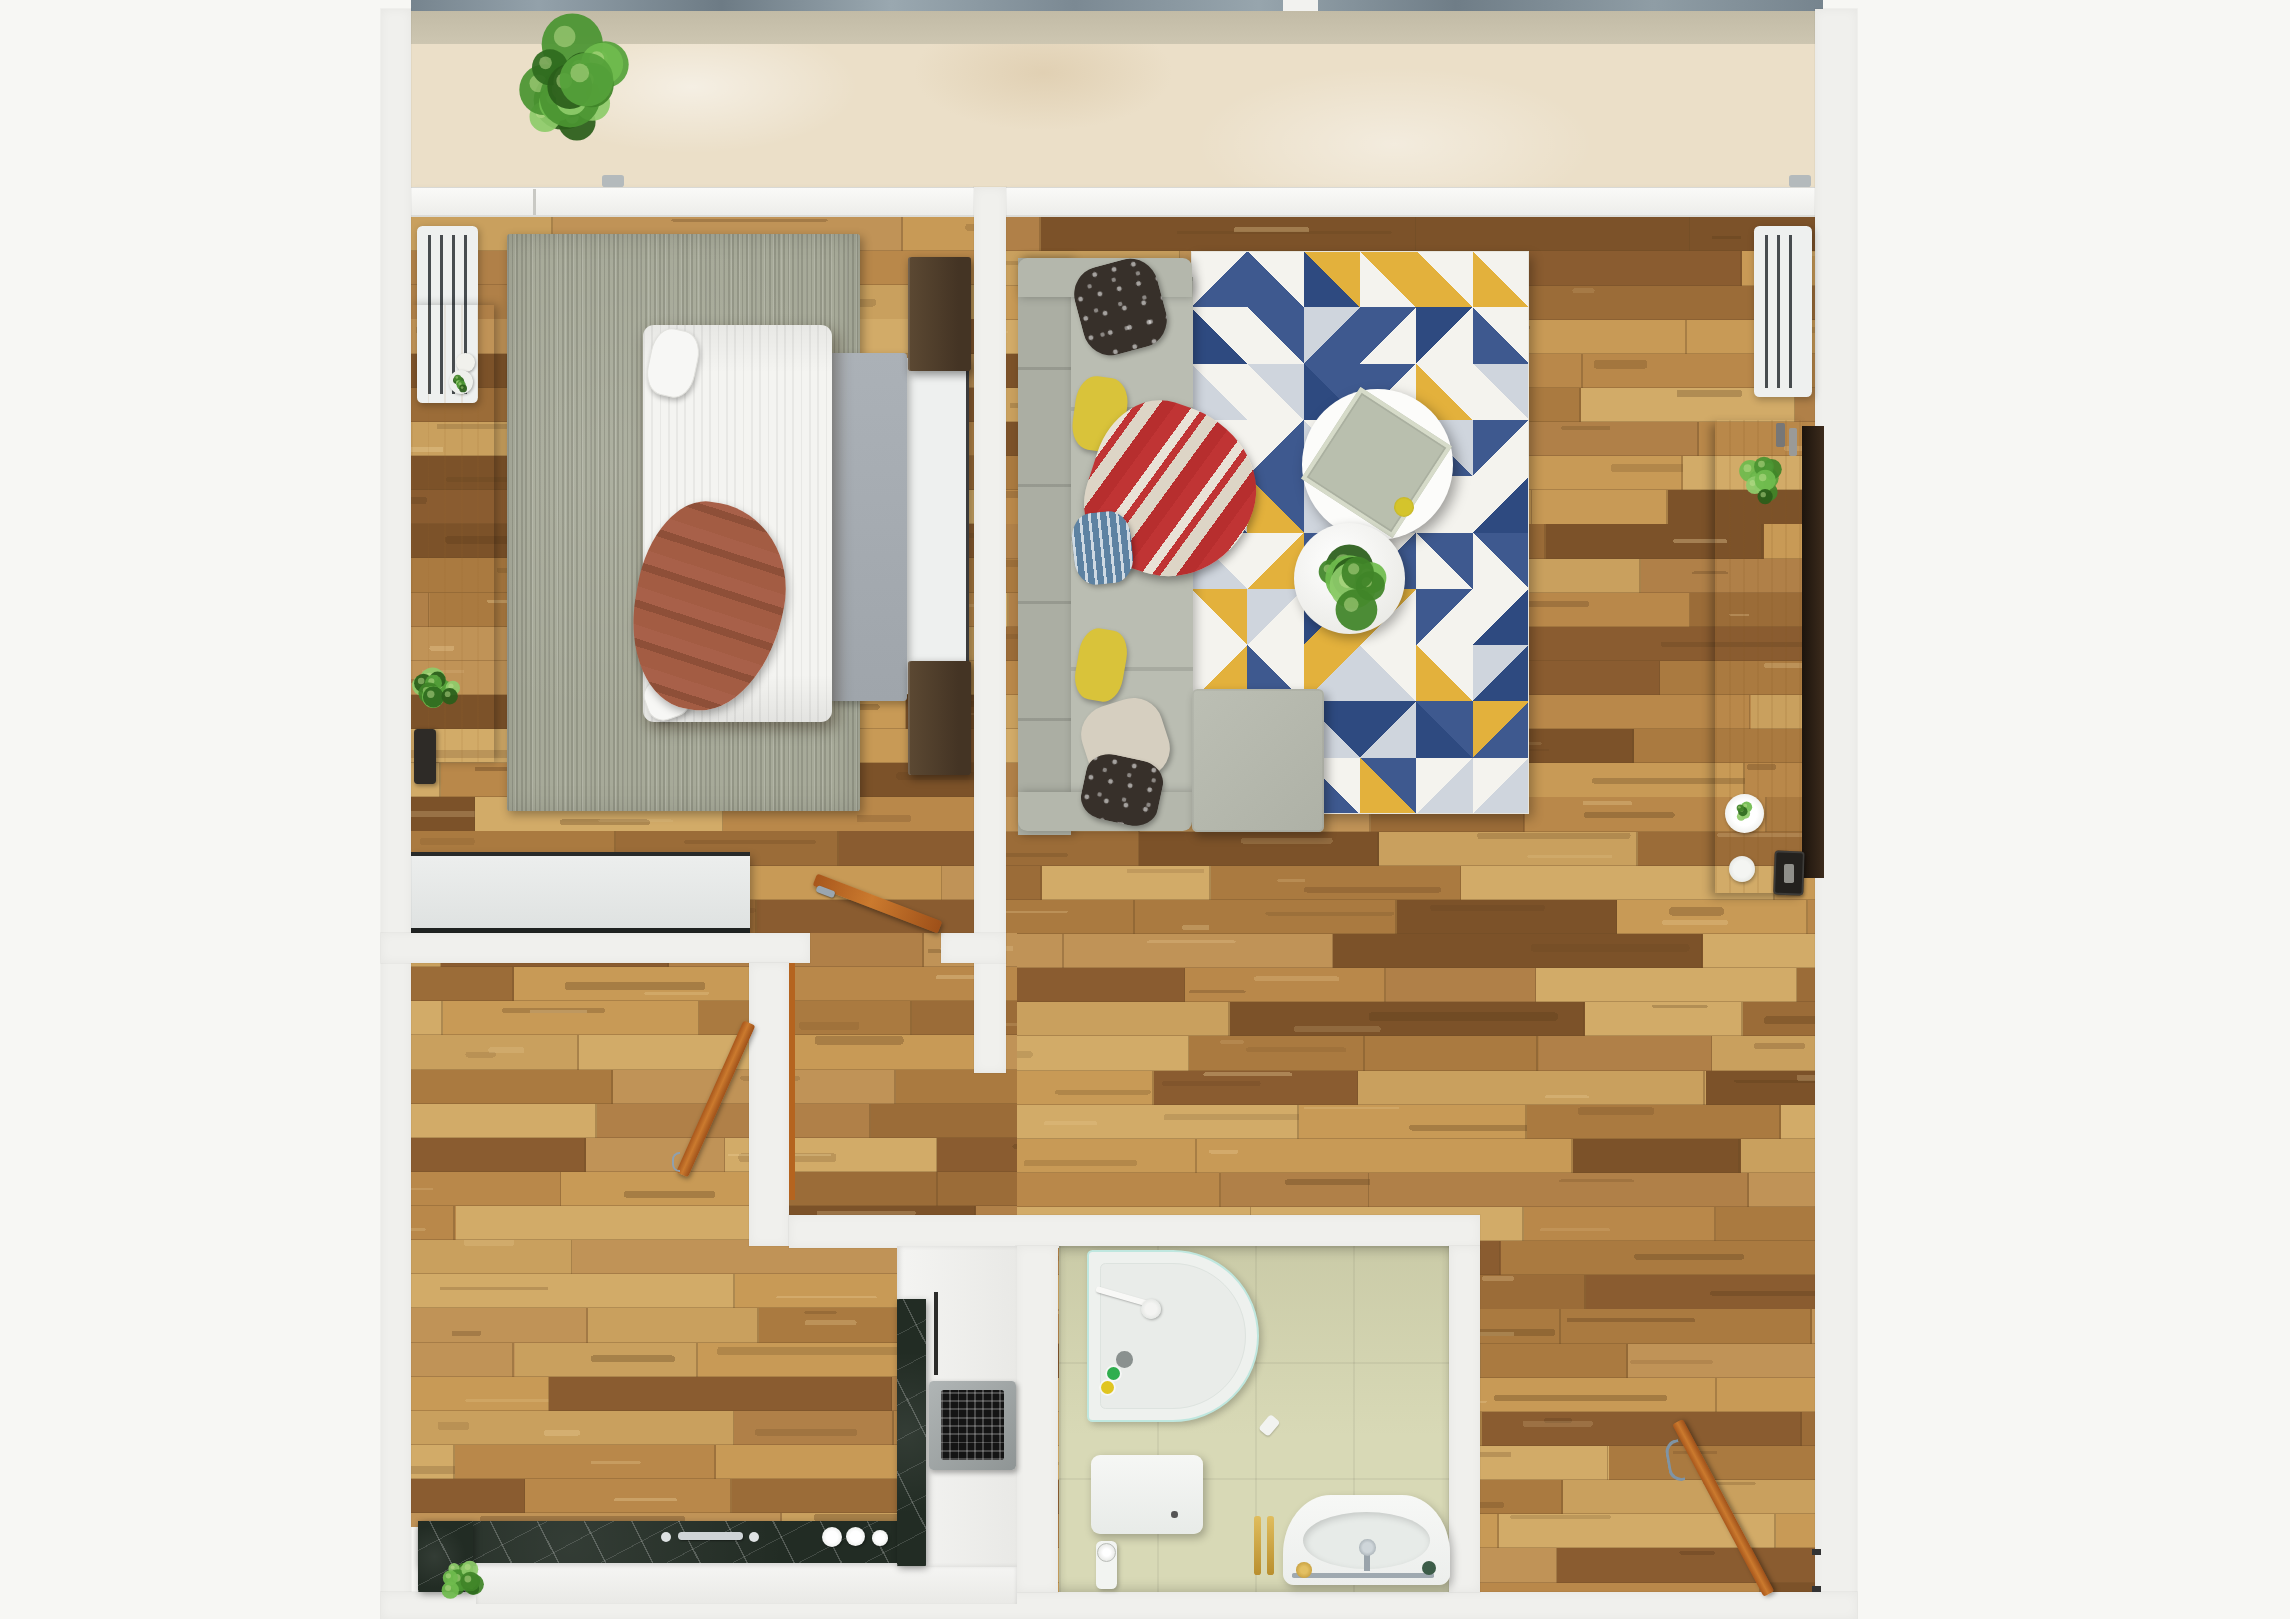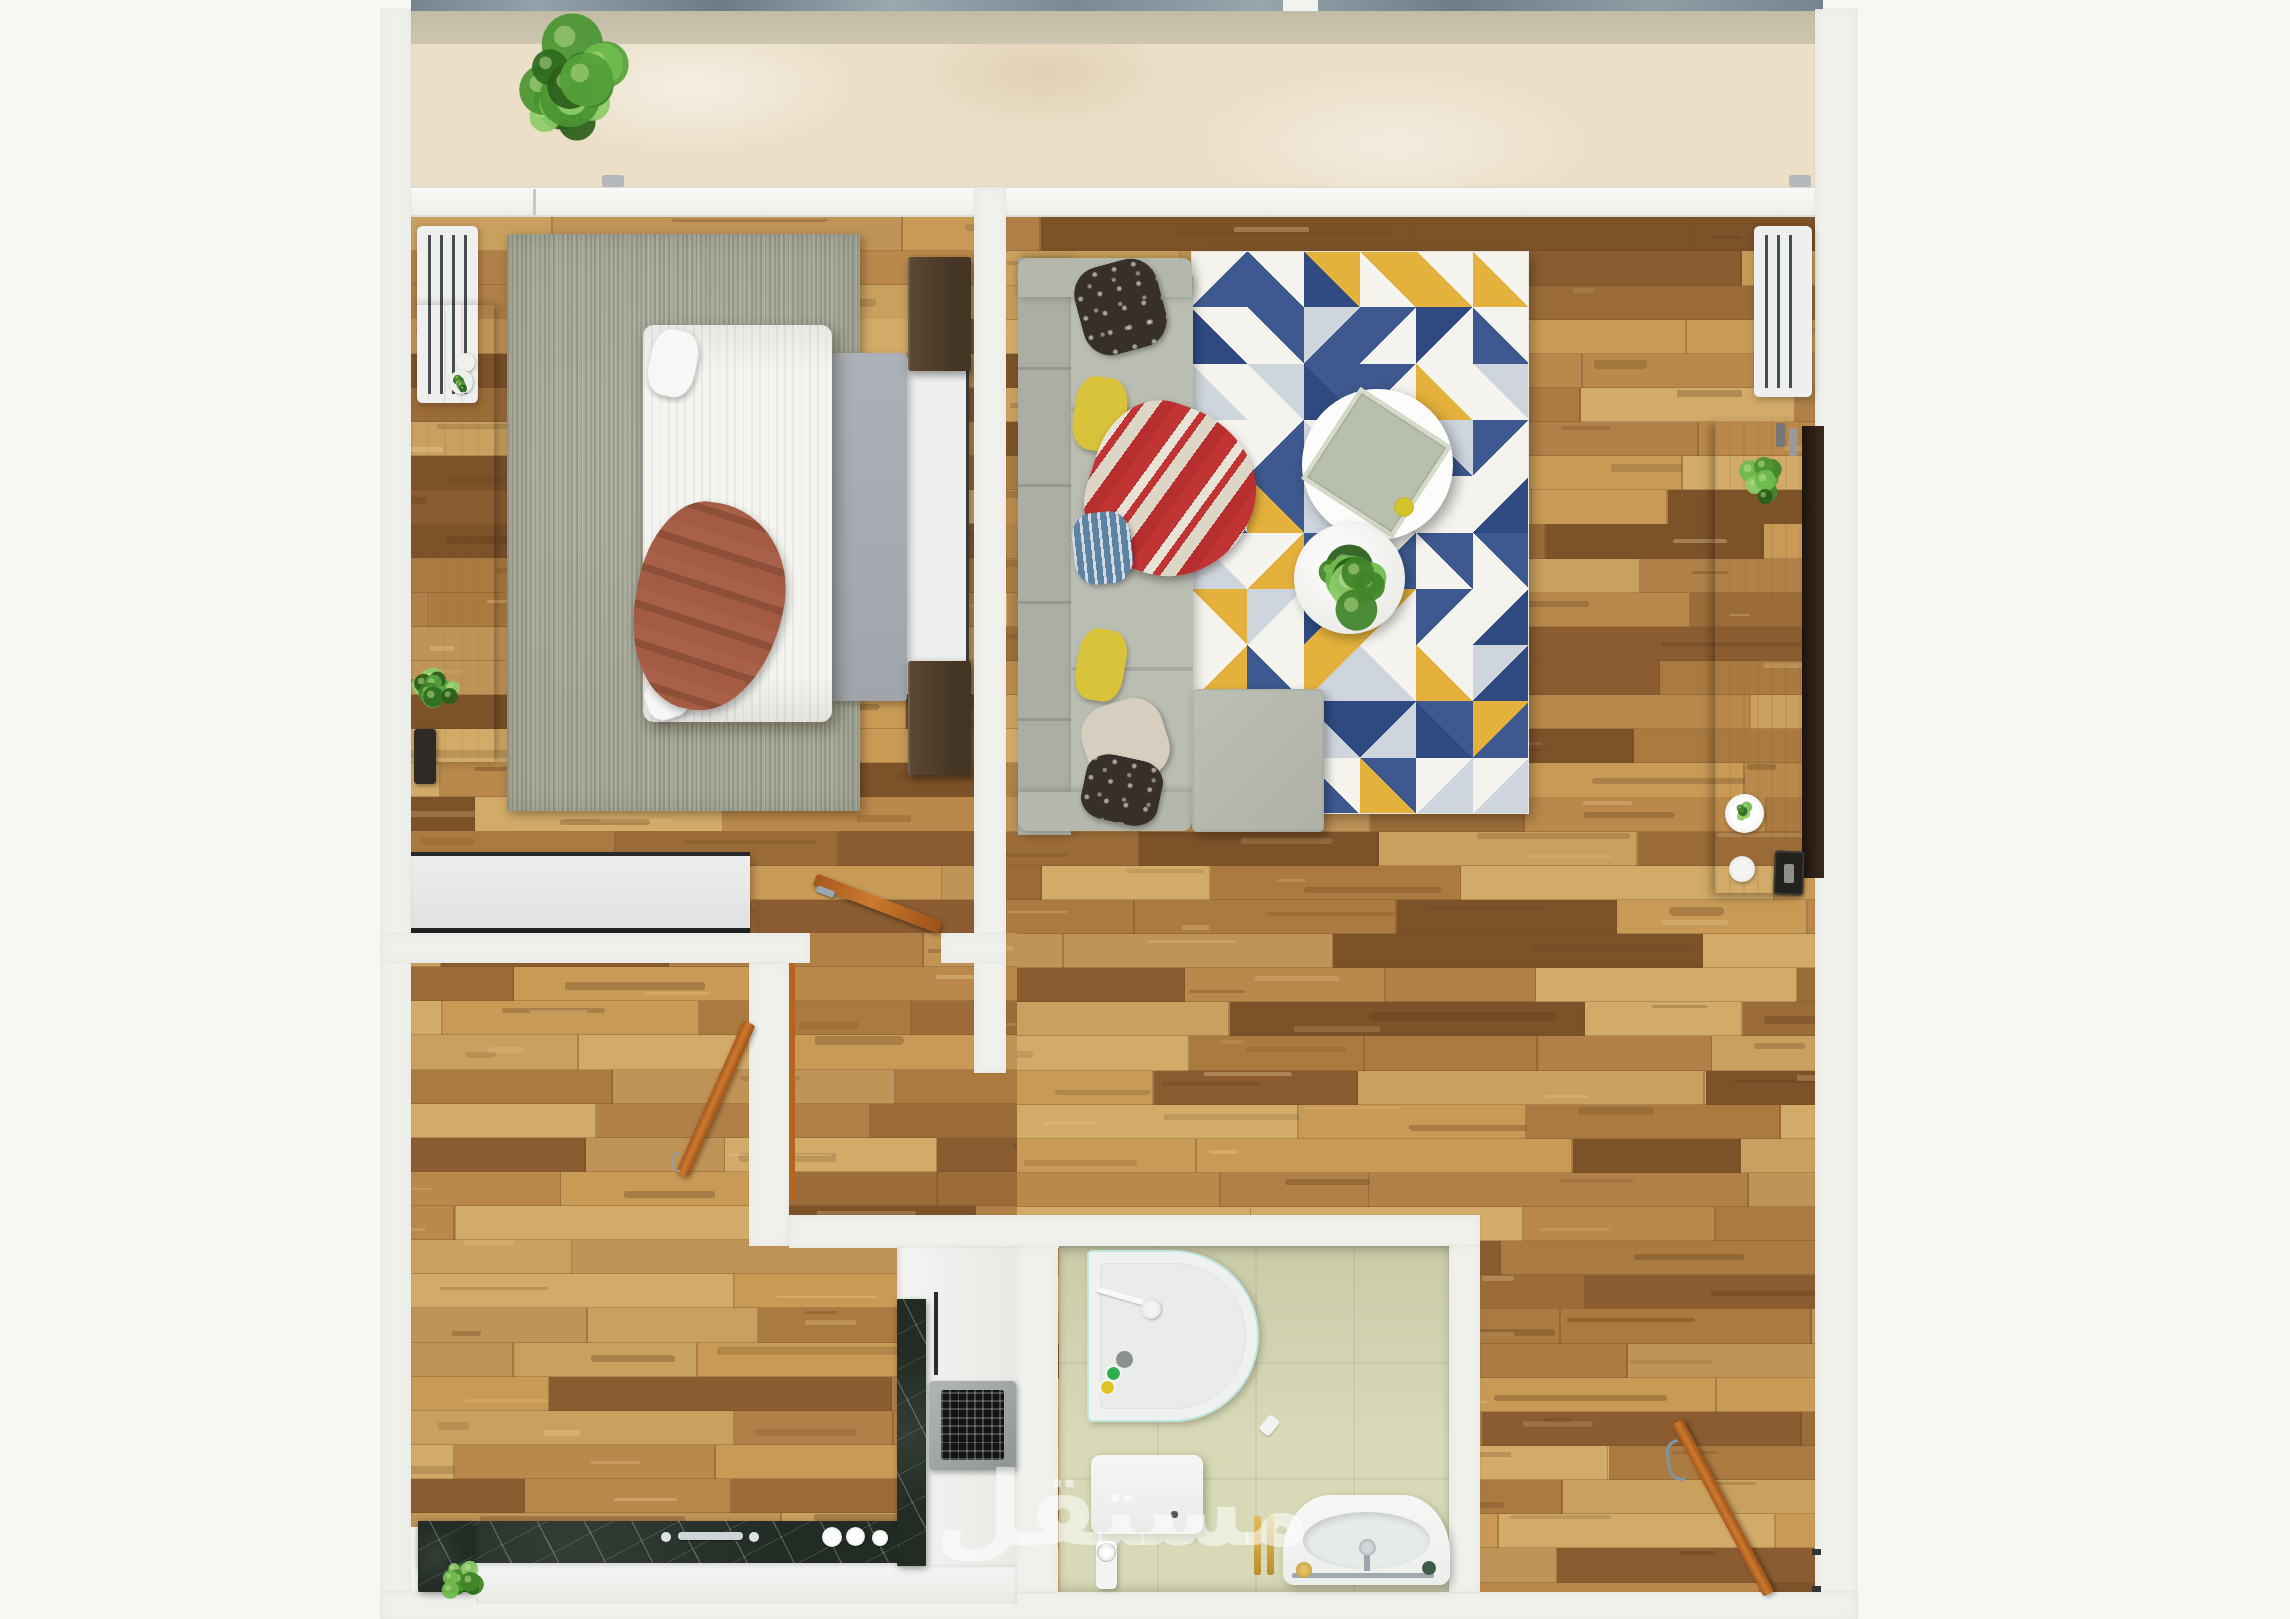--- a/index.html
+++ b/index.html
@@ -1496,16 +1496,15 @@
   <div class="abs" style="left:816px;top:888px;width:18.5px;height:7.4px;background:#9aa6b0;border-radius:2.8px;transform:rotate(21deg);box-shadow:0.9px 0.9px 1.8px rgba(0,0,0,.4);"></div>
 
   <div class="door" style="left:743px;top:1023px;width:13px;height:166px;transform-origin:50% 0;transform:rotate(24deg);"></div>
   <div class="abs" style="left:672px;top:1152px;width:8.3px;height:20px;border:2.8px solid #8fa0ae;border-right:none;border-radius:7.4px 0 0 7.4px;background:transparent;"></div>
 
   <div class="door" style="left:1763px;top:1399px;width:12px;height:195px;transform-origin:50% 100%;transform:rotate(-28deg);"></div>
   <div class="abs" style="left:1667px;top:1440px;width:14.8px;height:42px;border:3.7px solid #7f94a5;border-right:none;border-radius:13px 0 0 13px;background:transparent;transform:rotate(-10deg);"></div>
   <div class="abs" style="left:1812px;top:1549px;width:9.2px;height:5.5px;background:#333;"></div>
   <div class="abs" style="left:1812px;top:1586px;width:9.2px;height:5.5px;background:#333;"></div>
 
-  <div class="watermark-ar" style="left:997px;top:1449px;width:314px;text-align:center;z-index:60;">مستقل</div>
 
 </div>
 
 
 </body></html>

